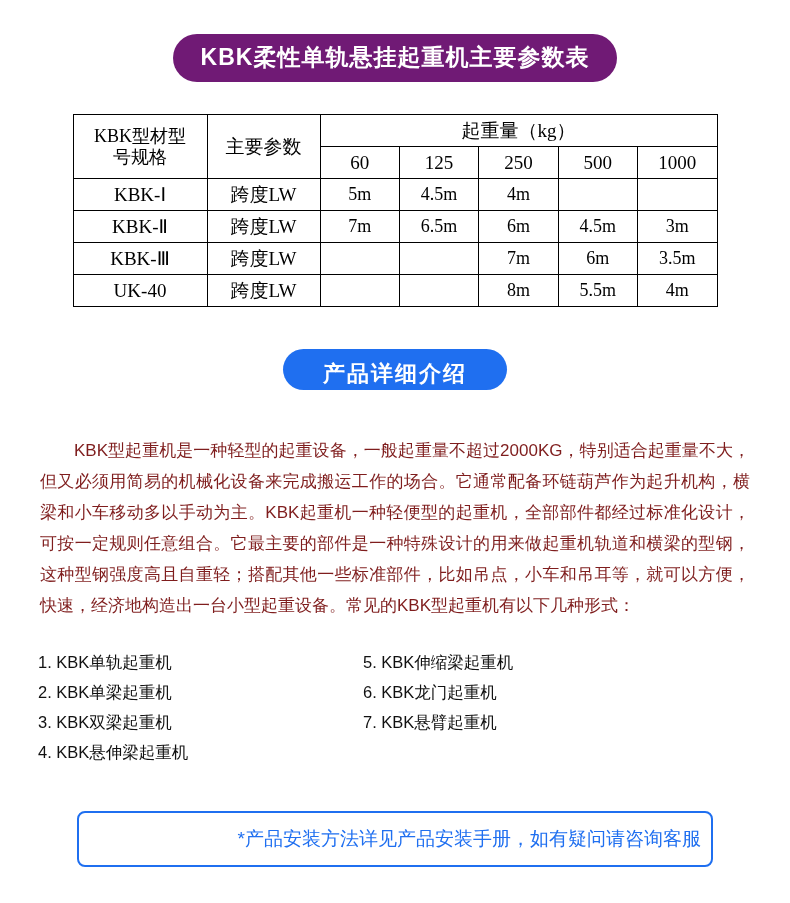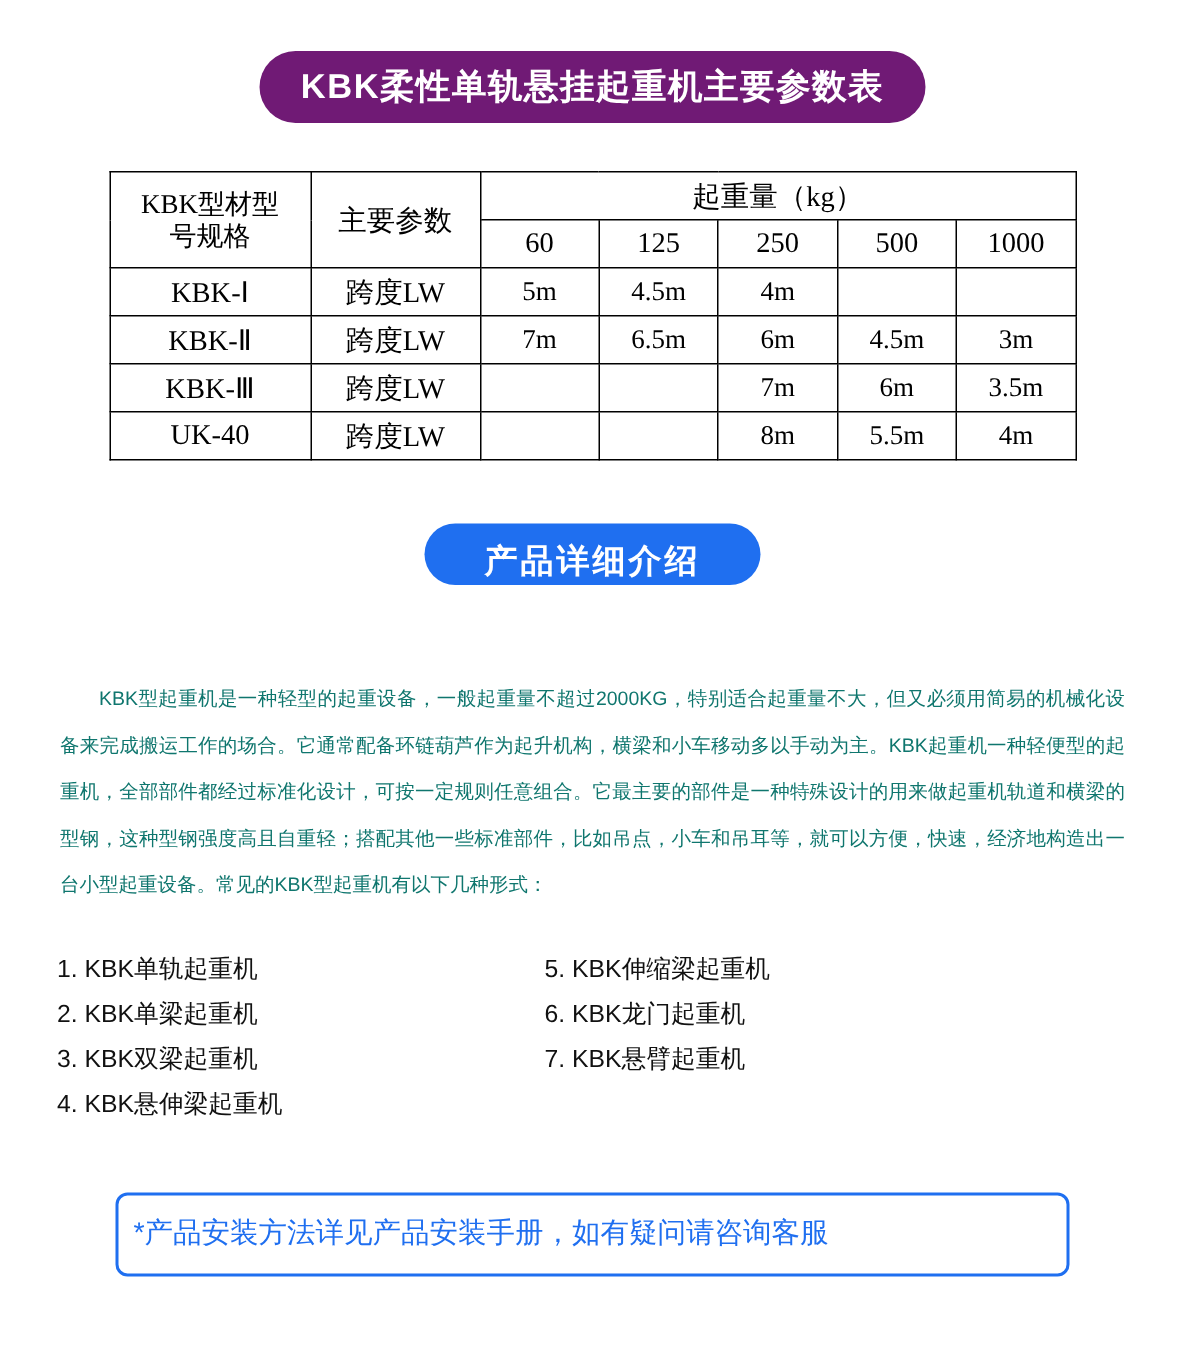--- a/index.html
+++ b/index.html
@@ -94,26 +94,26 @@
     font-weight: bold;
     letter-spacing: 2px;
     padding: 14px 40px 5px 40px;
     border-radius: 28px;
     line-height: 1;
     white-space: nowrap;
   }
 
   
   .body-text {
-    margin: 60px 40px 0 40px;
-    font-size: 13px;
+    margin: 45px 40px 0 40px;
+    font-size: 17px;
     line-height: 31px;
     text-align: justify;
     text-indent: 2em;
-    color: #0f766e;
+    color: #7f1d1d;
   }
 
   
   .list-wrap {
     margin: 26px 0 0 0;
     display: flex;
     justify-content: flex-start;
     padding-left: 38px;
   }
   .list-col {
@@ -131,21 +131,21 @@
   
   .note-wrap {
     margin: 44px auto 0 auto;
     width: 636px;
   }
   .note {
     border: 2px solid #1f6ff0;
     border-radius: 8px;
     color: #1f6ff0;
     font-size: 19px;
-    text-align: left;
+    text-align: right;
     padding: 16px 10px 17px 10px;
     line-height: 1;
     white-space: nowrap;
   }
 </style>
 </head>
 <body>
 
 <div class="page">
 

